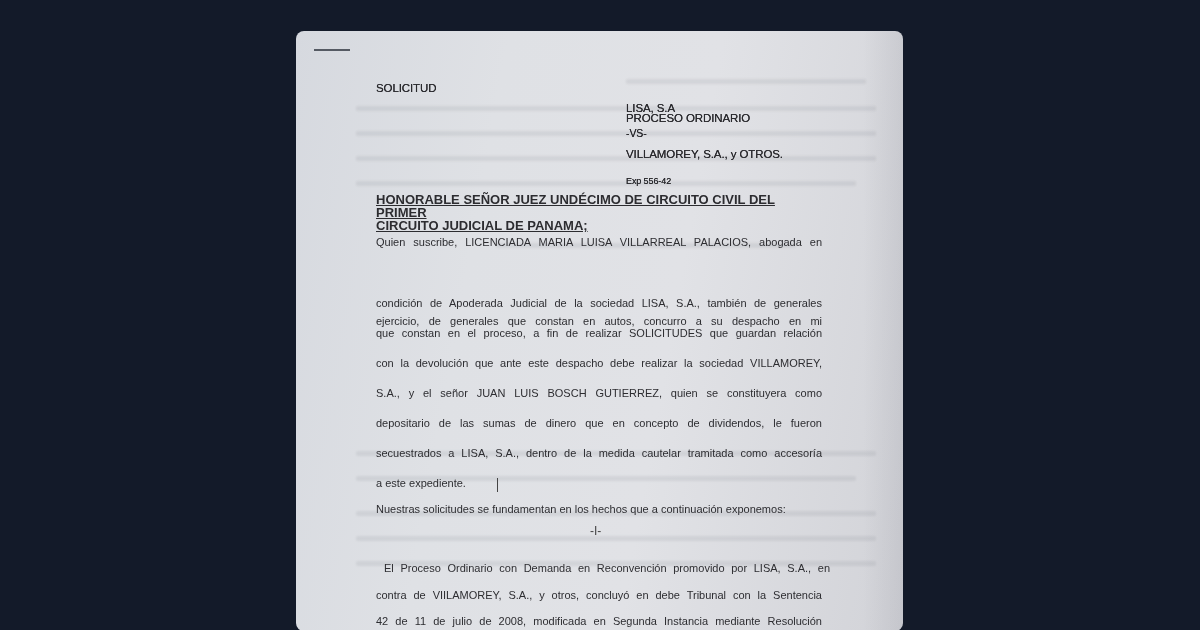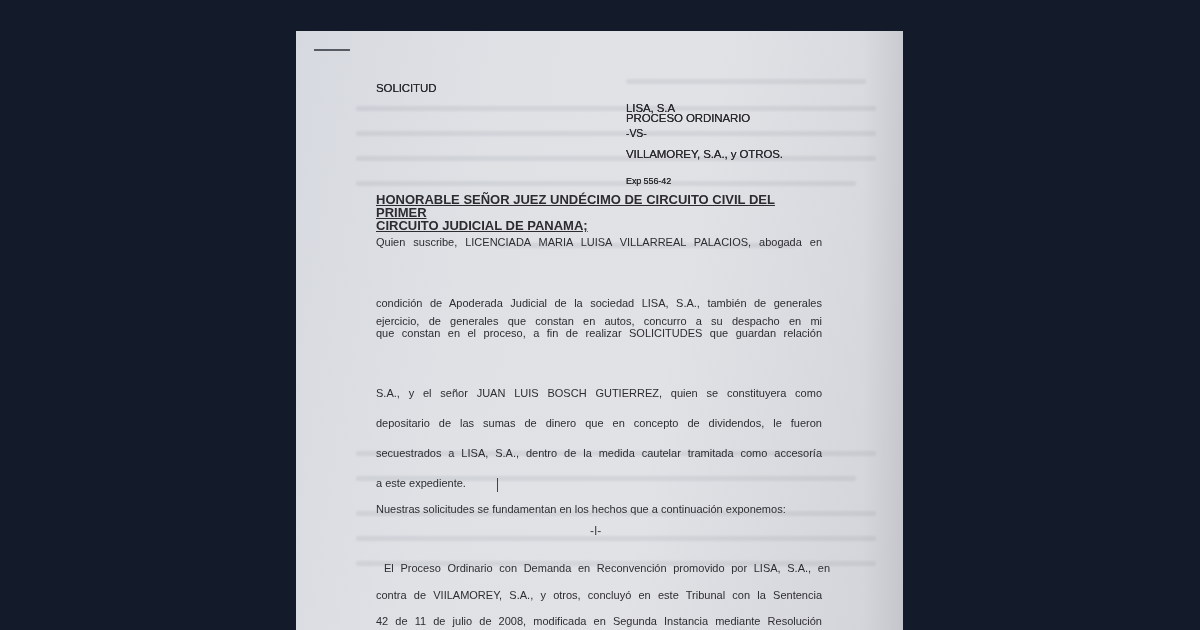--- a/index.html
+++ b/index.html
@@ -19,20 +19,21 @@
     .paper {
       position: absolute;
       left: 296px;
       top: 31px;
       width: 607px;
       height: 600px;
       background: linear-gradient(100deg, #d6d9df 0%, #dfe1e5 30%, #e1e2e6 60%, #d2d3d8 100%);
       overflow: hidden;
       font-family: "Liberation Sans", sans-serif;
       color: #2a2a2e;
+      border-radius: 8px;
     }
     .paper::after {
       content: "";
       position: absolute;
       right: 0; top: 0;
       width: 40px; height: 100%;
       background: linear-gradient(90deg, rgba(0,0,0,0) 0%, rgba(80,80,95,0.10) 100%);
       pointer-events: none;
     }
     .bleed {
@@ -143,28 +144,29 @@
 
     <div class="salutation">
       <div>HONORABLE SEÑOR JUEZ UNDÉCIMO DE CIRCUITO CIVIL DEL PRIMER</div>
       <div>CIRCUITO JUDICIAL DE PANAMA;</div>
     </div>
 
     <div class="body-line" style="top:205px;">Quien suscribe, LICENCIADA MARIA LUISA VILLARREAL PALACIOS, abogada en</div>
     <div class="body-line" style="top:240px;margin-top:44px;">ejercicio, de generales  que constan en autos, concurro a  su despacho en mi</div>
     <div class="body-line" style="top:266px;">condición de Apoderada Judicial de la sociedad LISA, S.A., también de generales</div>
     <div class="body-line" style="top:296px;">que constan en el proceso, a fin de realizar SOLICITUDES que guardan relación</div>
+    <div class="body-line" style="top:326px;">con la devolución que ante este despacho debe realizar la sociedad VILLAMOREY,</div>
     <div class="body-line" style="top:356px;">S.A., y el señor JUAN LUIS BOSCH GUTIERREZ, quien se constituyera como</div>
     <div class="body-line" style="top:416px;">secuestrados a LISA, S.A., dentro de la medida cautelar tramitada como accesoría</div>
     <div class="body-line" style="top:386px;">depositario de las sumas de dinero que en concepto de dividendos, le fueron</div>
     <div class="body-line last" style="top:426px;top:425px;margin-top:21px;">a este expediente.</div>
 
     <div class="body-line last" style="top:460px;">Nuestras solicitudes se fundamentan en los hechos que a continuación exponemos:</div>
     <div class="cursor-mark"></div>
 
     <div class="section-marker">-I-</div>
 
     <div class="body-line" style="top:531px;padding-left:8px;">El Proceso Ordinario con Demanda en Reconvención promovido por LISA, S.A., en</div>
-    <div class="body-line" style="top:558px;">contra de VIILAMOREY, S.A., y otros, concluyó en este Tribunal con la Sentencia</div>
+    <div class="body-line" style="top:558px;">contra de VIILAMOREY, S.A., y otros, concluyó en debe Tribunal con la Sentencia</div>
     <div class="body-line" style="top:584px;">42 de 11 de julio de 2008, modificada en Segunda Instancia mediante Resolución</div>
 
   </div>
 </div>
 
 </body></html>

